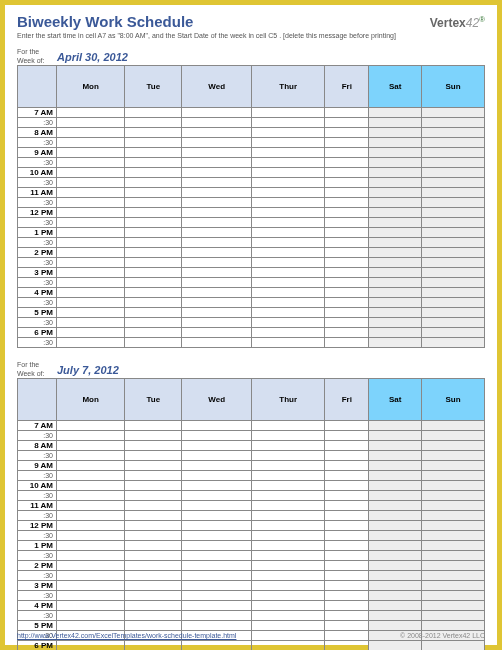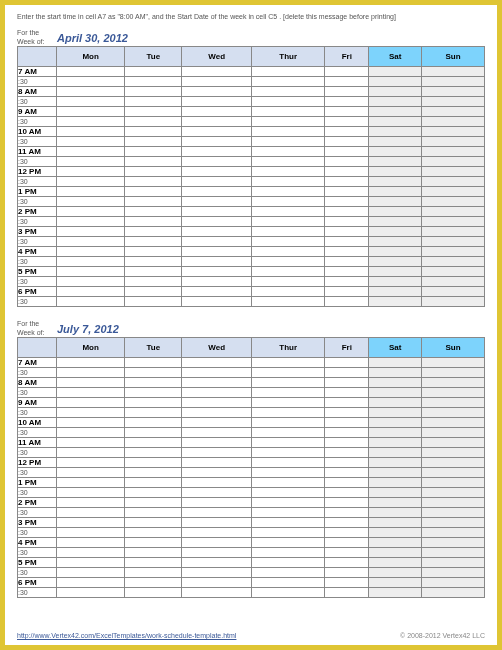--- a/index.html
+++ b/index.html
@@ -6,34 +6,38 @@
 .outer{width:502px;height:650px;border:5px solid #dfc534;box-sizing:border-box;padding:8px 12px;position:relative}
 .header{display:flex;justify-content:space-between;align-items:flex-end;margin-bottom:2px}
 .title{color:#3b5998;font-weight:bold;font-size:15px}
 .logo{color:#999;font-size:12px;font-style:italic}
 .logo b{color:#666;font-style:normal}
 .logo sup{color:#3b7a3b;font-size:8px}
 .instruction{font-size:7px;color:#555;margin-bottom:8px}
 .week-label{font-size:7px;color:#555;display:inline-block;width:40px;vertical-align:bottom;line-height:1.2}
 .week-date{color:#3b5998;font-size:11px;font-weight:bold;font-style:italic;display:inline-block;}
 .schedule{width:100%;border-collapse:collapse;margin-bottom:12px;font-size:8px}
-.schedule th{background:#d5dff0;border:1px solid #888;padding:5px 0;font-weight:bold;font-size:8px}
+.schedule th{background:#d5dff0;border:1px solid #888;padding:16px 0;font-weight:bold;font-size:8px}
 .schedule th.sat,.schedule th.sun{background:#7dd3fc}
 .schedule td{border:1px solid #888;height:9px;padding:0}
 .schedule td.sat,.schedule td.sun{background:#eee}
-.time-col{width:35px;padding-right:3px!important;font-weight:bold;font-size:8px}
+.time-col{width:35px;text-align:right;padding-right:3px!important;font-weight:bold;font-size:8px}
 .time-half{font-size:7px;font-weight:normal;color:#555}
 .footer{position:absolute;bottom:6px;left:12px;right:12px;display:flex;justify-content:space-between;font-size:7px}
 .footer a{color:#3b5998;text-decoration:underline}
 .copyright{color:#888}
 </style>
 </head>
 <body>
 
 <div class="outer">
+  <div class="header">
+    <div class="title">Biweekly Work Schedule</div>
+    <div class="logo"><b>Vertex</b><span>42</span><sup>®</sup></div>
+  </div>
   <div class="instruction">Enter the start time in cell A7 as "8:00 AM", and the Start Date of the week in cell C5 . [delete this message before printing]</div>
 
   <div id="weeks-container">
       <div><span class="week-label">For the <br>Week of:</span><span class="week-date">April 30, 2012</span></div>
       <table class="schedule">
         <tbody>
           <tr>
             <th class="time-col"></th>
             <th class="">Mon</th>
             <th class="">Tue</th>

